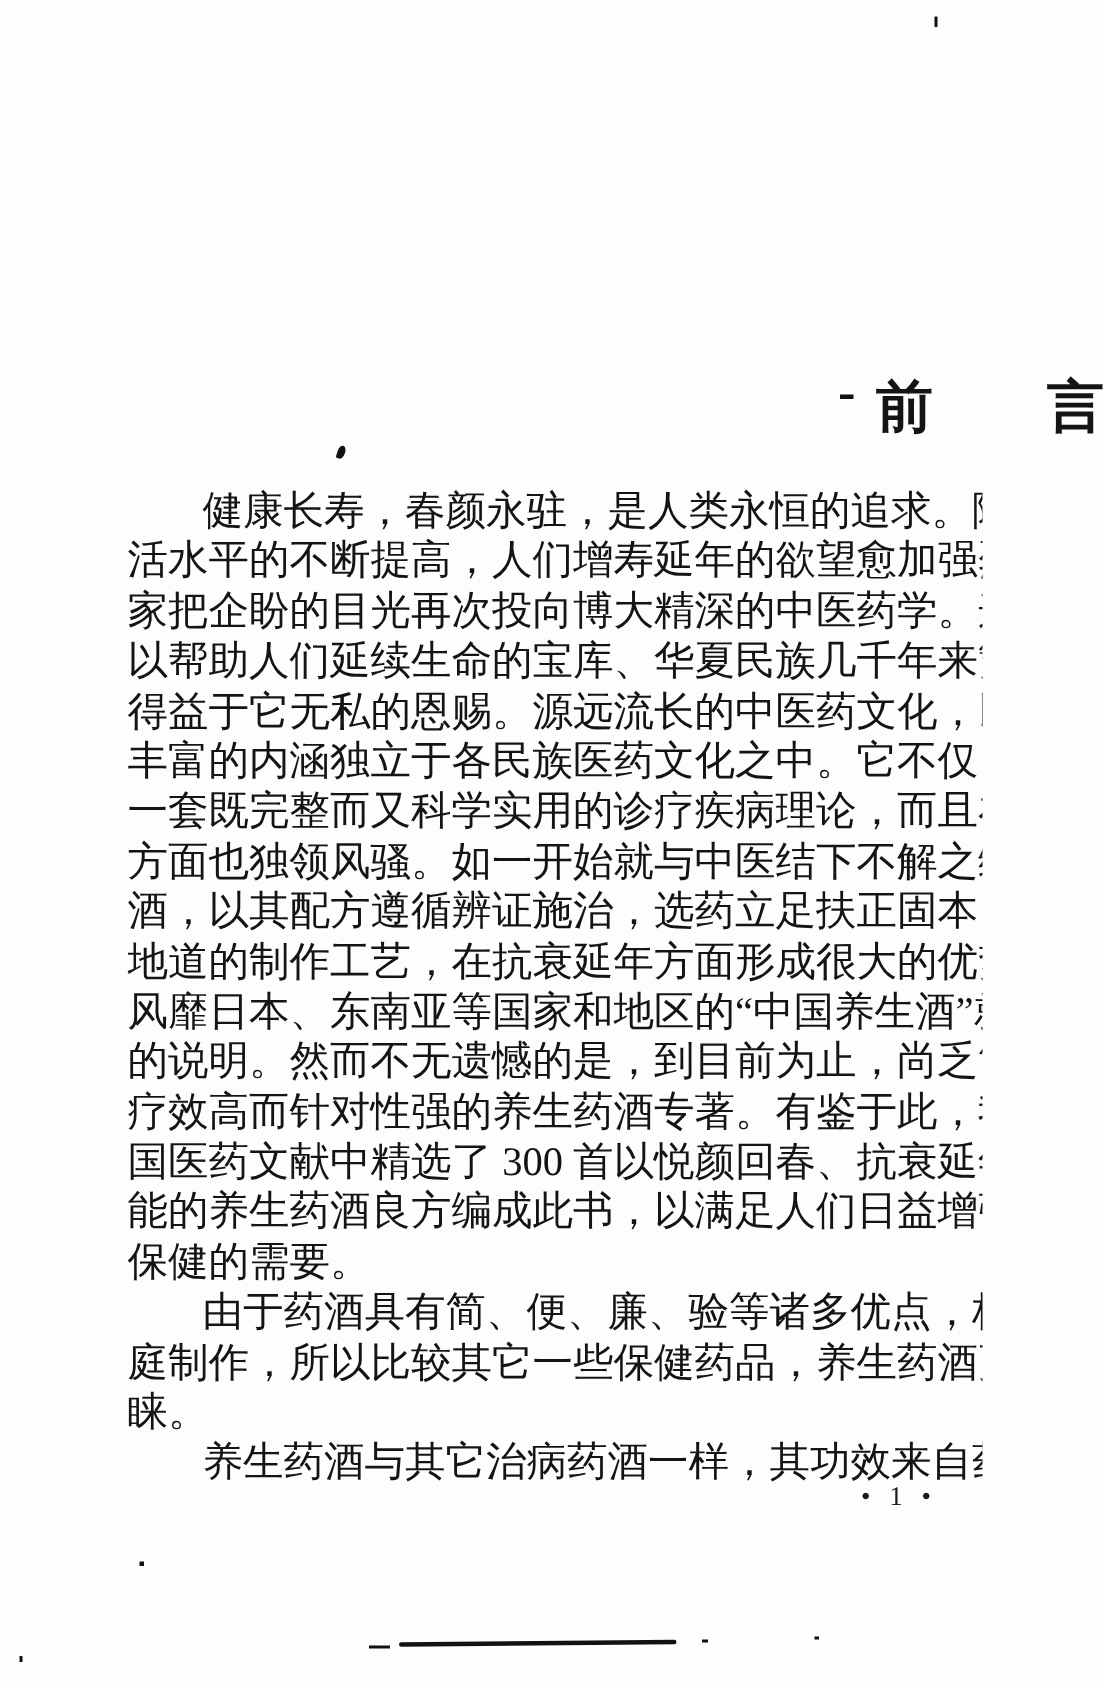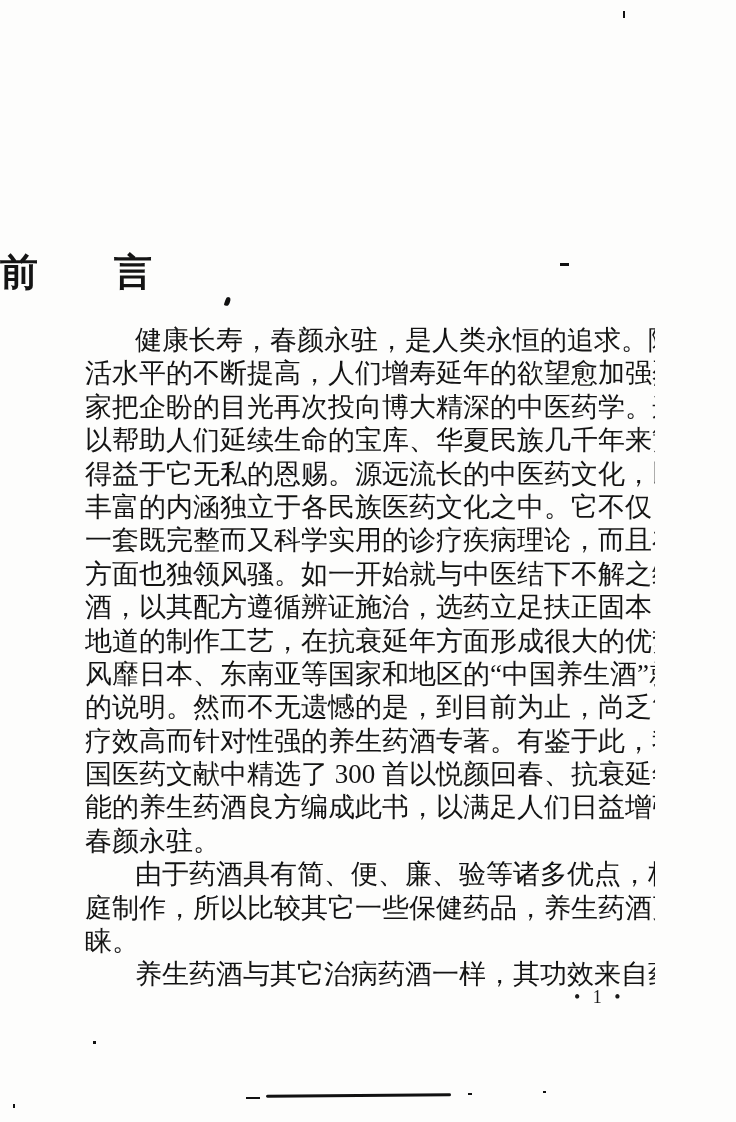--- a/index.html
+++ b/index.html
@@ -14,21 +14,21 @@
     background: #fdfdfc;
     overflow: hidden;
     font-family: "Liberation Serif", "DejaVu Serif", serif;
     color: #141414;
   }
   .page-title {
     position: absolute;
     top: 250px;
     left: 0;
     width: 100%;
-    text-align: left;
+    text-align: right;
     font-size: 38px;
     line-height: 44px;
     font-weight: bold;
     white-space: pre;
   }
   .body-text {
     position: absolute;
     top: 324px;
     left: 85px;
     width: 570px;
@@ -91,21 +91,21 @@
     <div class="text-line">丰富的内涵独立于各民族医药文化之中。它不仅自成体系、有</div>
     <div class="text-line">一套既完整而又科学实用的诊疗疾病理论，而且在养生保健</div>
     <div class="text-line">方面也独领风骚。如一开始就与中医结下不解之缘的补益药</div>
     <div class="text-line">酒，以其配方遵循辨证施治，选药立足扶正固本，加上传统</div>
     <div class="text-line">地道的制作工艺，在抗衰延年方面形成很大的优势。近年来</div>
     <div class="text-line">风靡日本、东南亚等国家和地区的“中国养生酒”就是很好</div>
     <div class="text-line">的说明。然而不无遗憾的是，到目前为止，尚乏简易、实用，</div>
     <div class="text-line">疗效高而针对性强的养生药酒专著。有鉴于此，我们特从祖</div>
     <div class="text-line">国医药文献中精选了 300 首以悦颜回春、抗衰延年为主要功</div>
     <div class="text-line">能的养生药酒良方编成此书，以满足人们日益增强的对养生</div>
-    <div class="text-line short">春颜永驻。</div>
+    <div class="text-line short">保健的需要。</div>
     <div class="text-line indent">由于药酒具有简、便、廉、验等诸多优点，极适一般家</div>
     <div class="text-line">庭制作，所以比较其它一些保健药品，养生药酒更受人们青</div>
     <div class="text-line short">睐。</div>
     <div class="text-line indent">养生药酒与其它治病药酒一样，其功效来自药和酒的完</div>
   </div>
 
   <div class="page-number">• 1 •</div>
 
   <div class="artifact a-tick-top-right"></div>
   <div class="artifact a-dash-title-right"></div>

